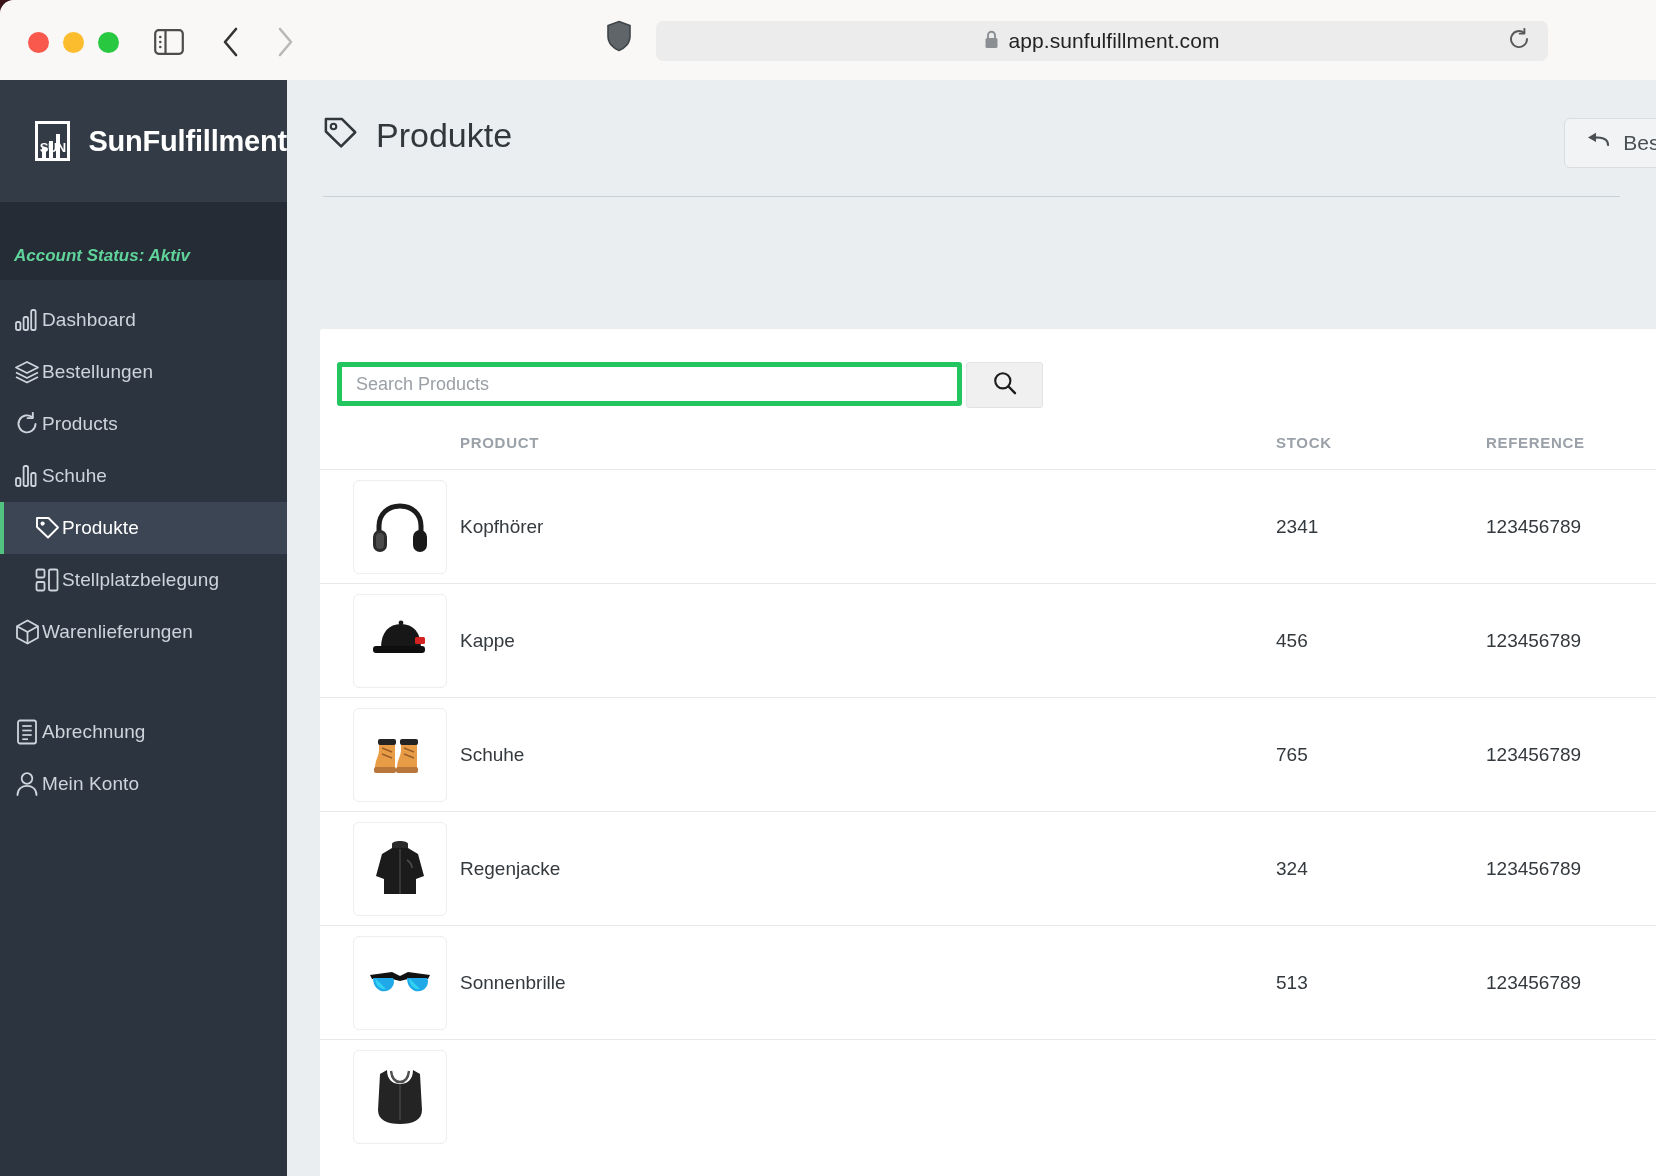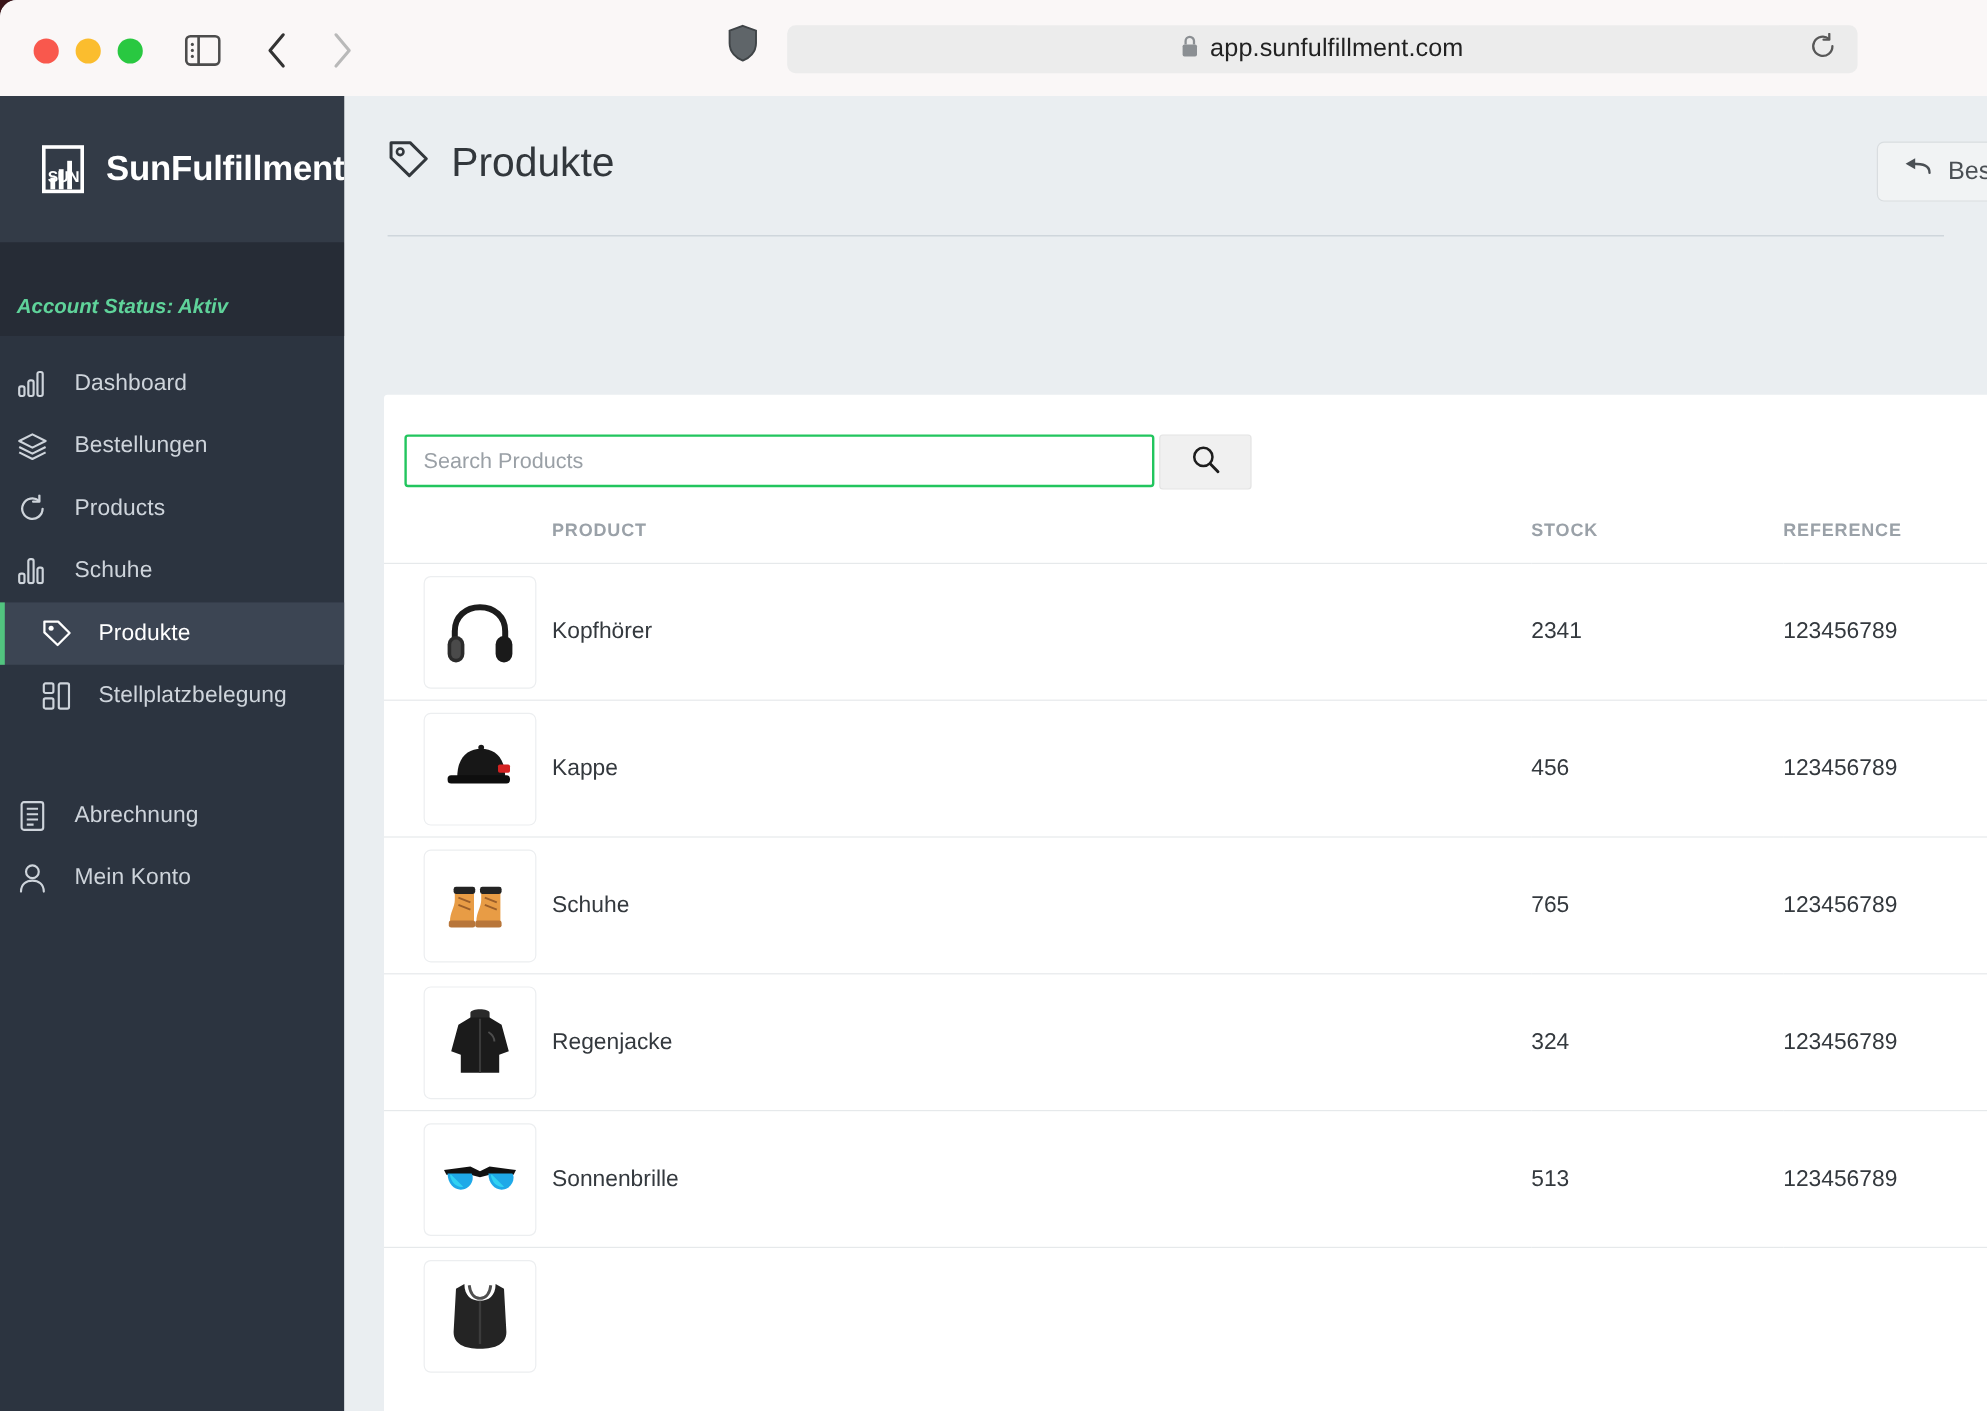--- a/index.html
+++ b/index.html
@@ -94,21 +94,20 @@
   .status-text {
     font-size: 17px; font-style: italic; font-weight: 600;
     color: #5fd39a;
   }
 
   .nav { padding-top: 14px; }
   .nav-item {
     display: flex; align-items: center;
     height: 52px;
     padding-left: 12px;
-    gap: 20px;
     cursor: pointer;
     position: relative;
   }
   .nav-item .ic { width: 30px; display: flex; justify-content: center; align-items: center; }
   .nav-item .lbl { font-size: 19px; color: #ced4db; letter-spacing: .1px; }
   .nav-item.sub { padding-left: 32px; }
   .nav-item.sub .lbl { font-size: 19px; }
   .nav-item.active {
     background: #3c4553;
     border-left: 4px solid #52c47f;
@@ -149,21 +148,21 @@
   .card {
     position: absolute; left: 33px; right: -130px; top: 249px; bottom: -6px;
     background: #fff;
     border-radius: 3px;
   }
   .search-row {
     display: flex; padding: 33px 0 0 17px;
   }
   .search-input {
     width: 625px; height: 44px;
-    border: 2px solid #22c55e; border-radius: 3px;
+    border: 5px solid #22c55e; border-radius: 3px;
     padding: 0 14px;
     font-size: 18px; color: #333;
     font-family: "Liberation Sans", sans-serif;
     background: #fff; outline: none;
   }
   .search-input::placeholder { color: #9aa0a6; }
   .search-btn {
     width: 77px; height: 46px; margin-left: 4px;
     background: #f0f0f0; border: 1px solid #e3e3e3; border-radius: 3px;
     display: flex; align-items: center; justify-content: center;
@@ -331,20 +330,30 @@
         <span class="ic">
           <svg width="24" height="24" viewBox="0 0 24 24">
             <rect x="1.5" y="1.5" width="8" height="8" rx="1.4" fill="none" stroke="#ced4db" stroke-width="1.8"></rect>
             <rect x="1.5" y="14" width="8" height="8.5" rx="1.4" fill="none" stroke="#ced4db" stroke-width="1.8"></rect>
             <rect x="14" y="1.5" width="8.5" height="21" rx="1.4" fill="none" stroke="#ced4db" stroke-width="1.8"></rect>
           </svg>
         </span>
         <span class="lbl">Stellplatzbelegung</span>
       </div>
 
+      <div class="nav-item">
+        <span class="ic">
+          <svg width="25" height="26" viewBox="0 0 25 26">
+            <polygon points="12.5,1.5 23,7.2 23,18.8 12.5,24.5 2,18.8 2,7.2" fill="none" stroke="#ced4db" stroke-width="1.8" stroke-linejoin="round"></polygon>
+            <polyline points="2,7.2 12.5,13 23,7.2" fill="none" stroke="#ced4db" stroke-width="1.8" stroke-linejoin="round"></polyline>
+            <line x1="12.5" y1="13" x2="12.5" y2="24.5" stroke="#ced4db" stroke-width="1.8"></line>
+          </svg>
+        </span>
+        <span class="lbl">Warenlieferungen</span>
+      </div>
 
       <div class="nav-gap-lg"></div>
 
       <div class="nav-item">
         <span class="ic">
           <svg width="22" height="26" viewBox="0 0 22 26">
             <rect x="2" y="1.5" width="18" height="23" rx="2" fill="none" stroke="#ced4db" stroke-width="1.8"></rect>
             <line x1="6.3" y1="7" x2="15.7" y2="7" stroke="#ced4db" stroke-width="1.7"></line>
             <line x1="6.3" y1="11.5" x2="15.7" y2="11.5" stroke="#ced4db" stroke-width="1.7"></line>
             <line x1="6.3" y1="16" x2="15.7" y2="16" stroke="#ced4db" stroke-width="1.7"></line>

